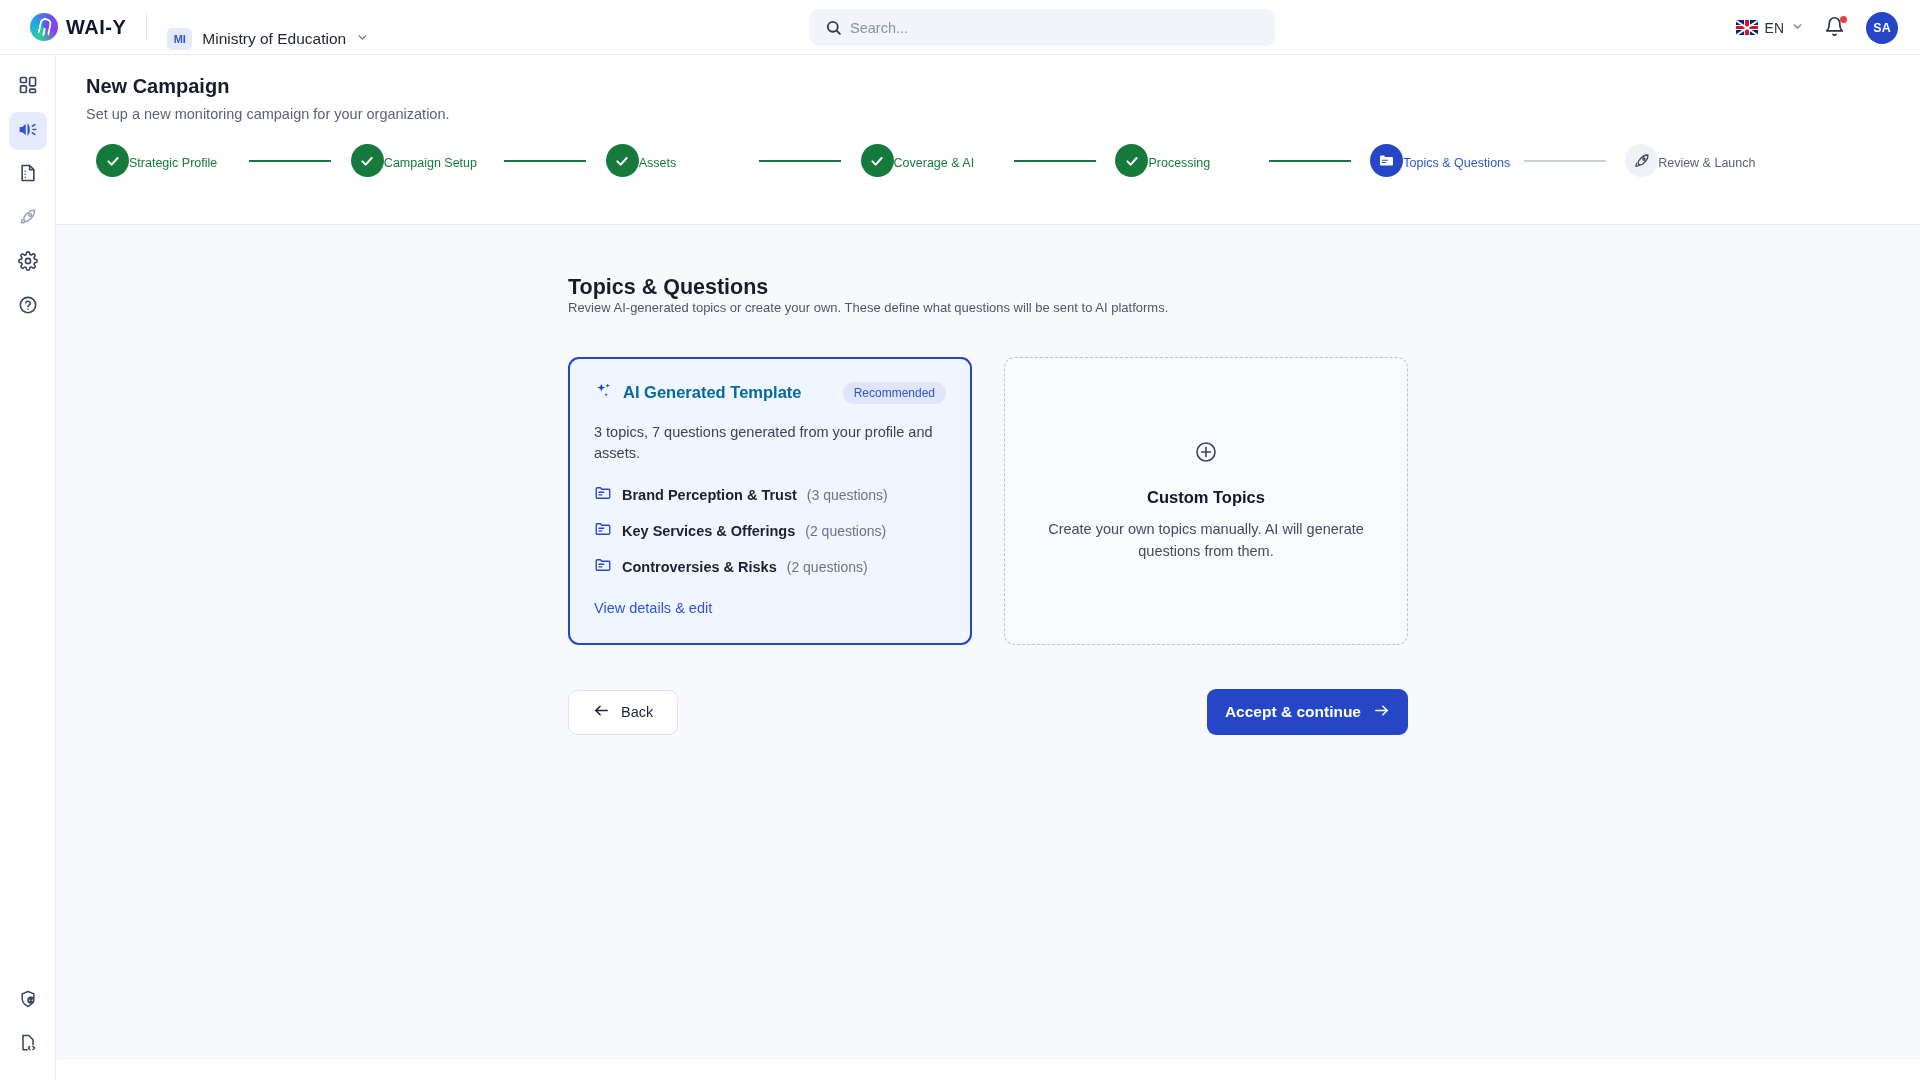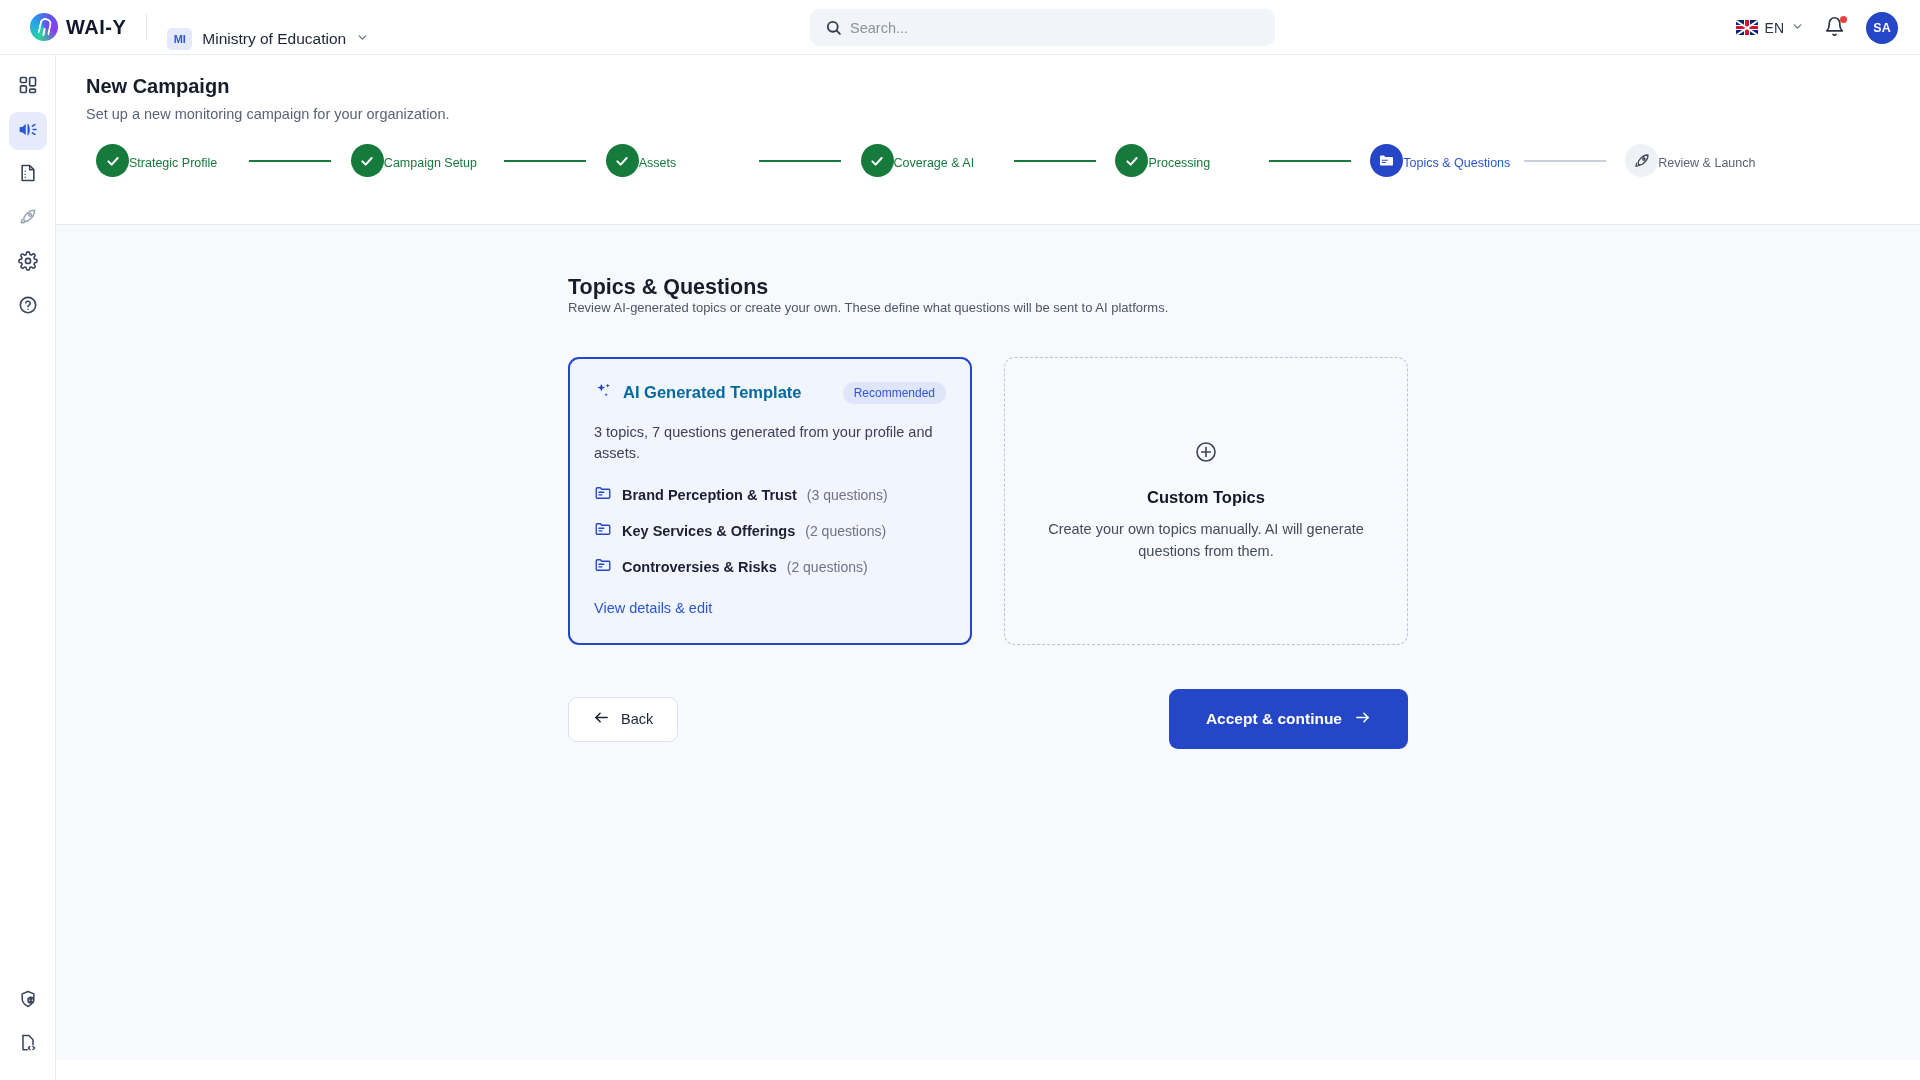--- a/index.html
+++ b/index.html
@@ -222,21 +222,21 @@
   .btn-back {
     display: flex; align-items: center; gap: 11px;
     background: #fff; border: 1px solid #dde3ec;
     border-radius: 9px; height: 45px; padding: 0 24px;
     font-size: 14.5px; color: #1d2433; cursor: pointer;
     font-family: "Liberation Sans", sans-serif;
   }
   .btn-accept {
     display: flex; align-items: center; gap: 12px;
     background: #2546c7; border: none; color: #fff;
-    border-radius: 9px; height: 60px; padding: 0 37px;
+    border-radius: 9px; height: 46px; padding: 0 18px;
     font-size: 15.5px; font-weight: 700; cursor: pointer;
     font-family: "Liberation Sans", sans-serif;
   }
 </style>
 </head>
 <body>
 
 <div class="topbar">
   <div class="brand">
     <div class="logo-mark"></div>

